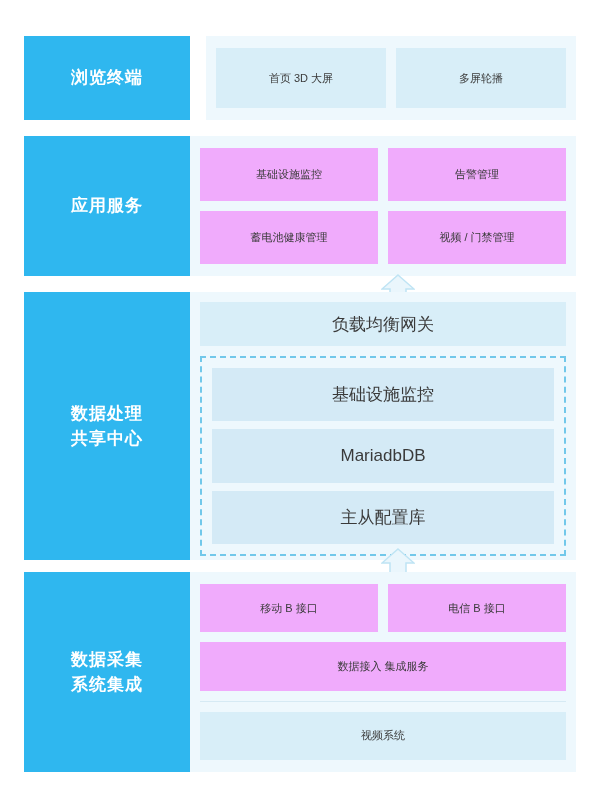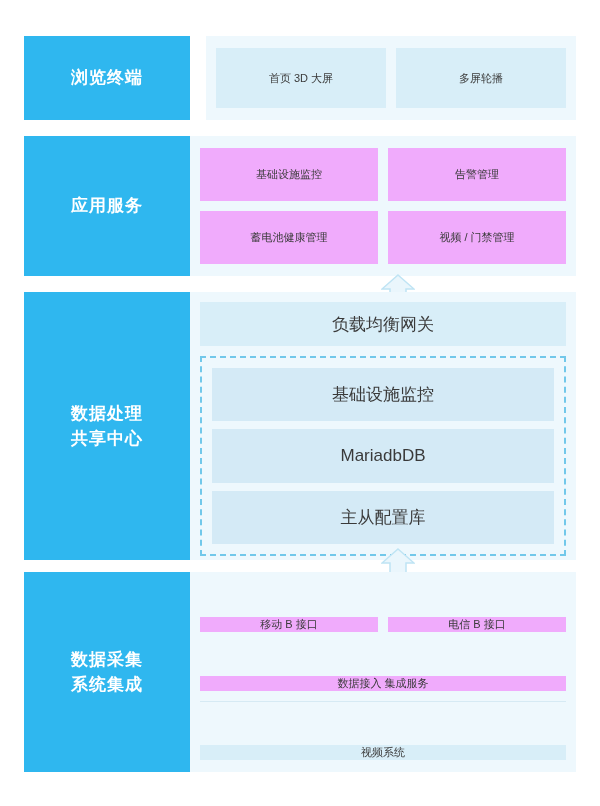--- a/index.html
+++ b/index.html
@@ -140,21 +140,21 @@
     top: 572px;
     height: 200px;
   }
   #band-collect .content-cell {
     background: #eef8fd;
     padding: 12px 10px;
     display: flex;
     flex-direction: column;
     gap: 10px;
   }
-  #band-collect .row { flex: 1 1 0; align-items: flex-end; }
+  #band-collect .row { flex: 1 1 0; }
   .spacer-rule {
     height: 1px;
     background: #d6eaf4;
     flex: 0 0 1px;
   }
 
   
   .up-arrow {
     position: absolute;
     width: 34px;

